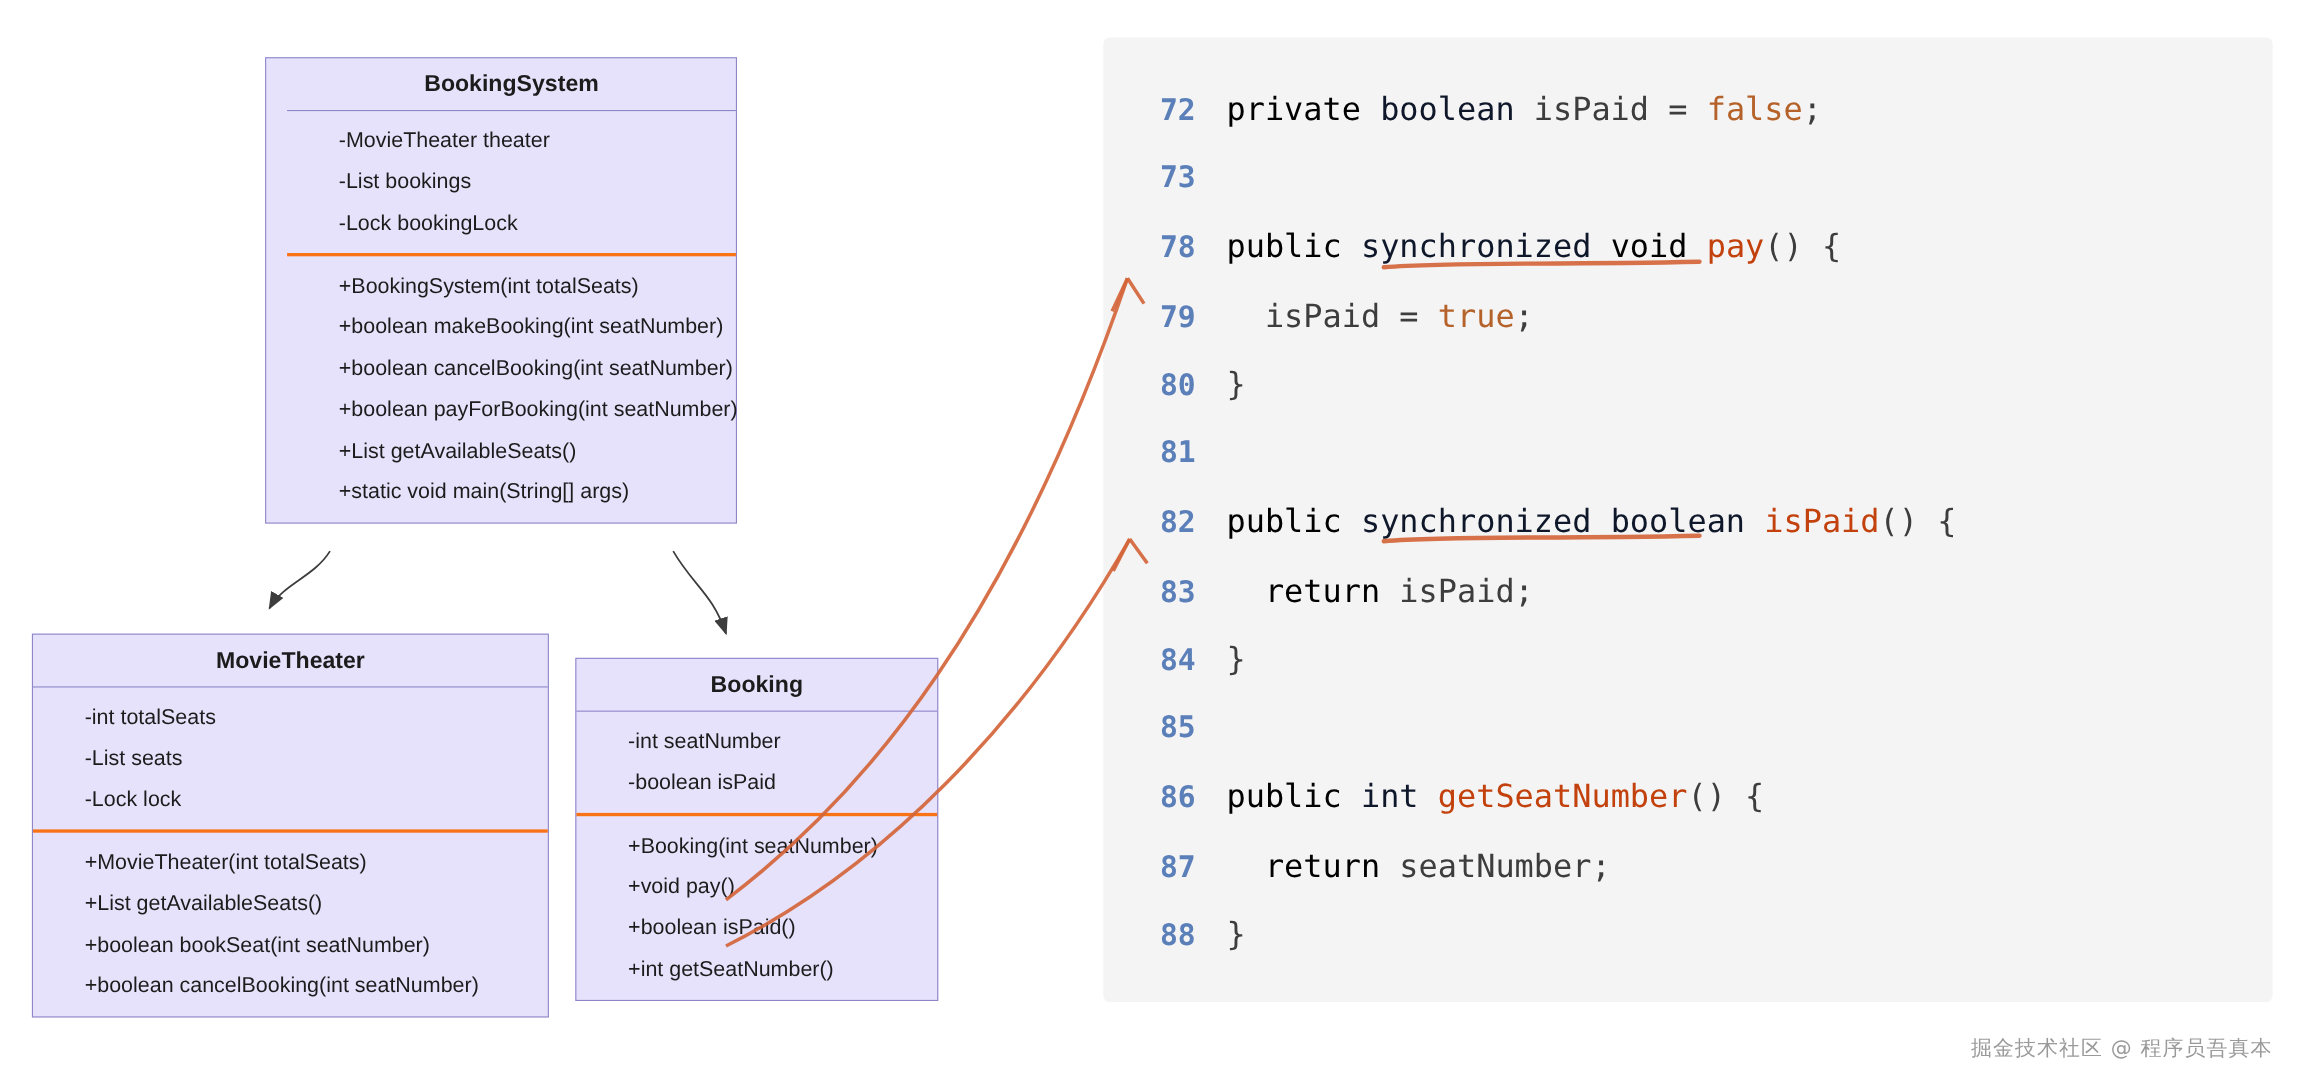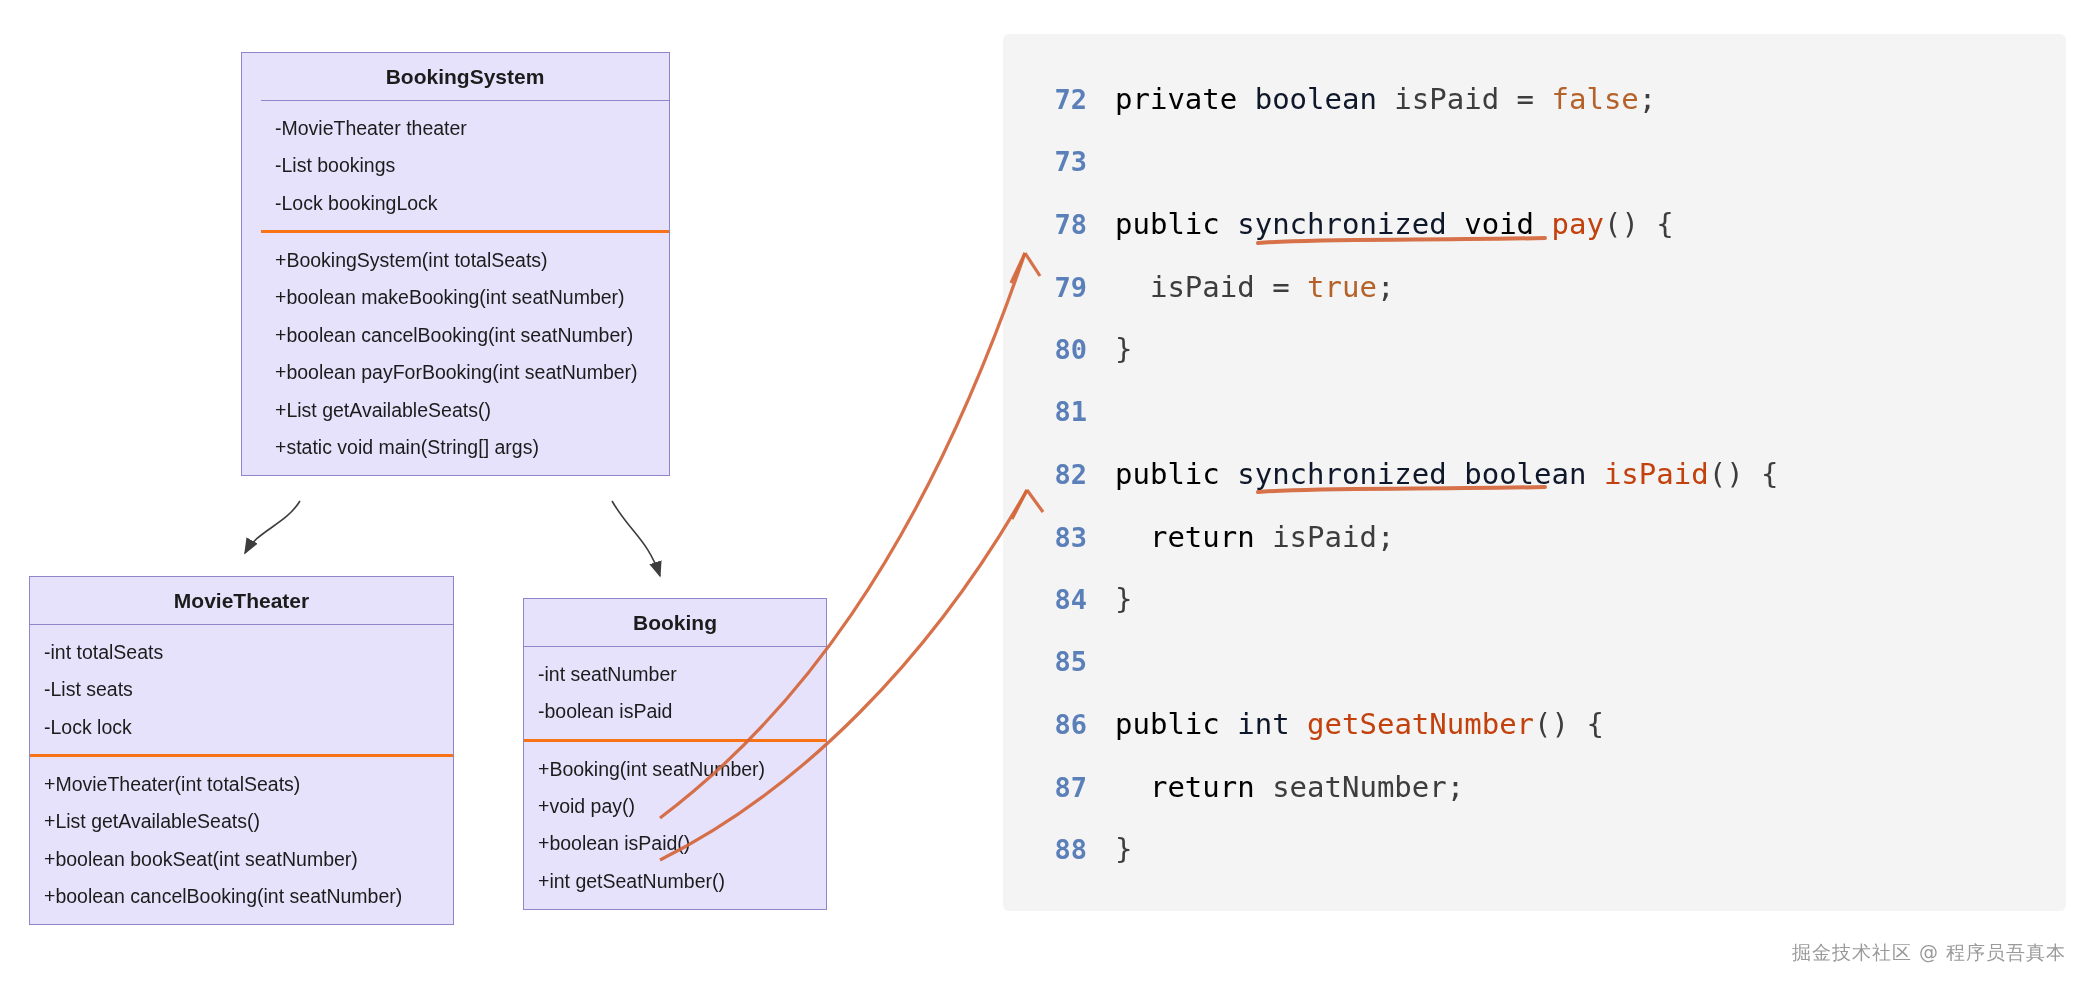--- a/index.html
+++ b/index.html
@@ -36,26 +36,27 @@
   }
   .uml-section + .uml-section {
     border-top: 3px solid #f97316;
   }
   .uml-row {
     font-size: 19.5px;
     color: #1c1c1c;
     padding: 7.5px 14px;
     line-height: 1.15;
     white-space: nowrap;
+    margin-left: 33px;
   }
 
   
   #box-bookingsystem { left: 241px; top: 52px; width: 429px; padding-left: 19px; }
-  #box-movietheater  { left: 29px;  top: 576px; width: 425px; }
-  #box-booking       { left: 523px; top: 598px; width: 304px; }
+  #box-movietheater  { left: 29px;  top: 576px; width: 470px; }
+  #box-booking       { left: 523px; top: 598px; width: 330px; }
 
   
   #code-panel {
     position: absolute;
     left: 1003px;
     top: 34px;
     width: 1063px;
     height: 877px;
     background: #f4f4f4;
     border-radius: 6px;

